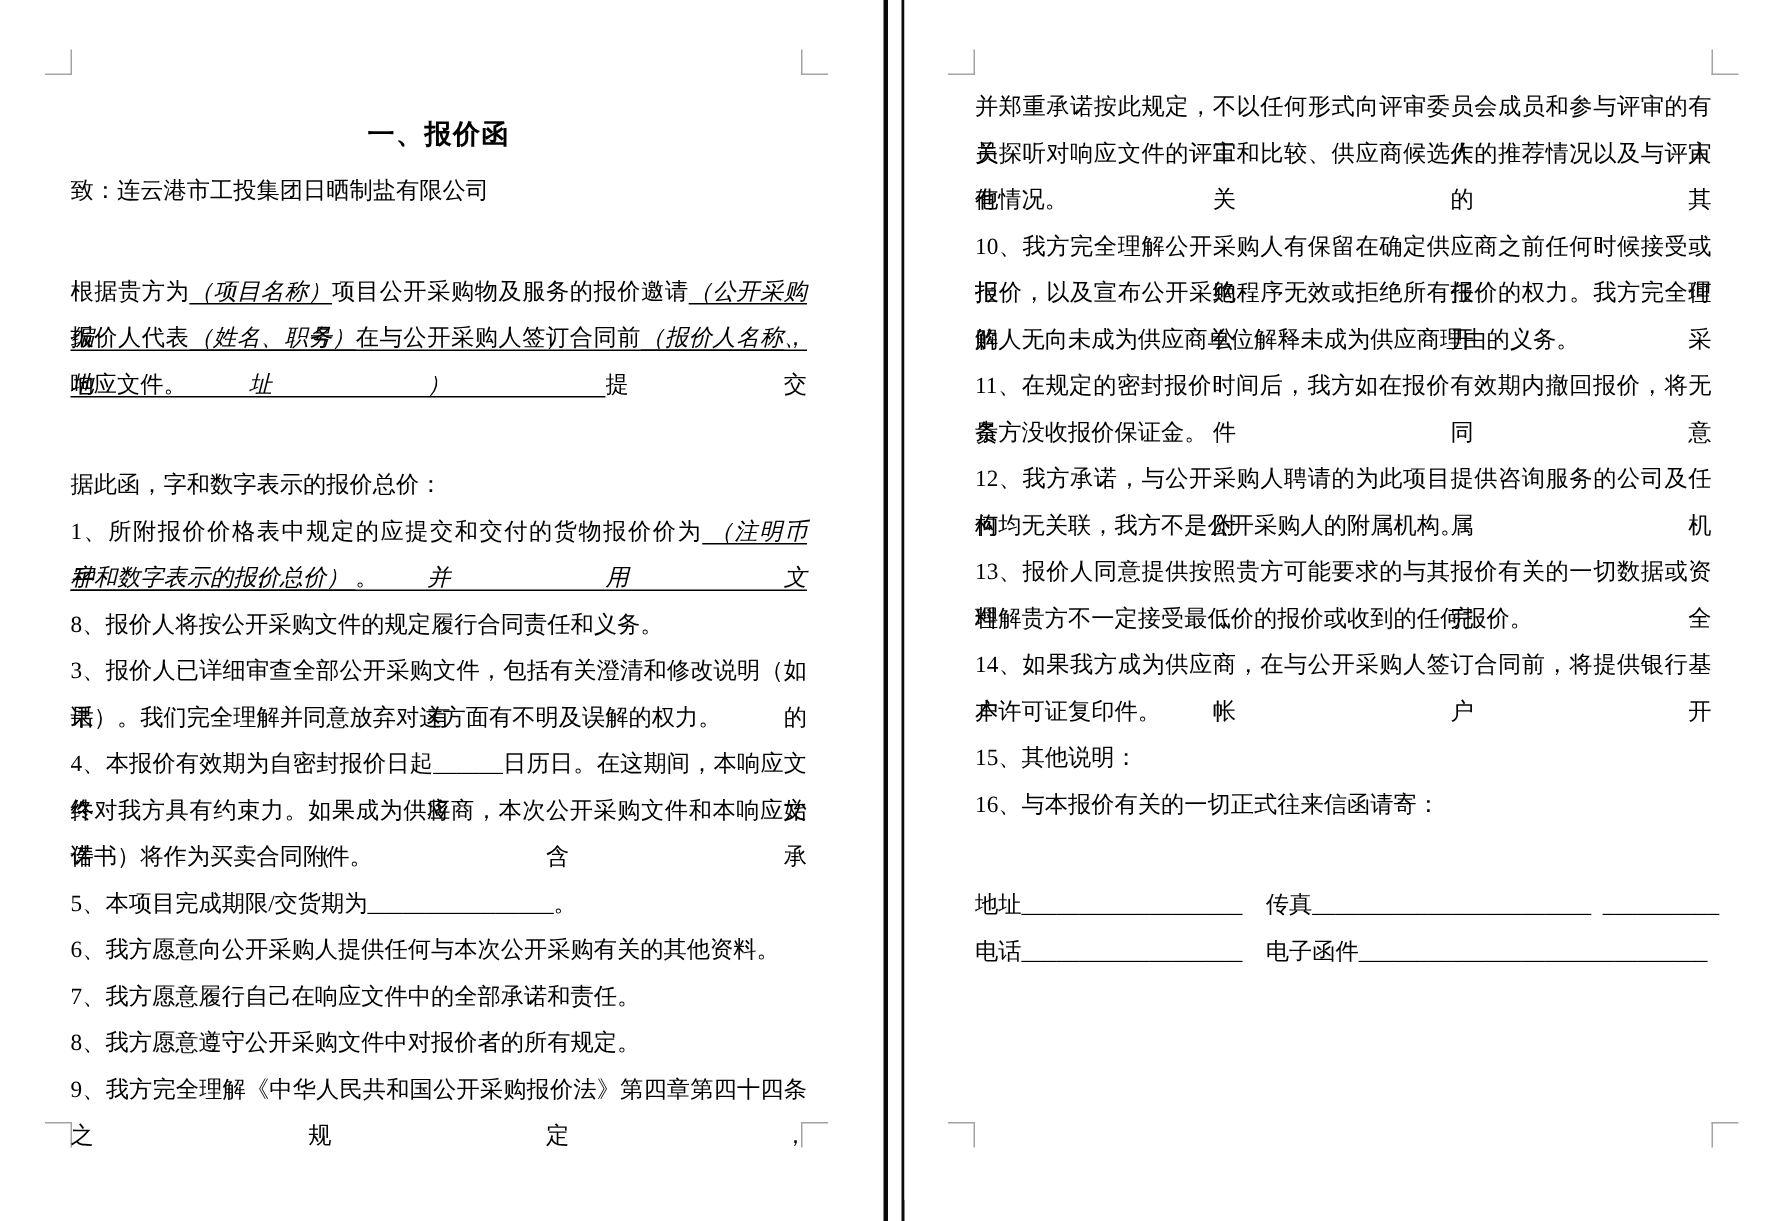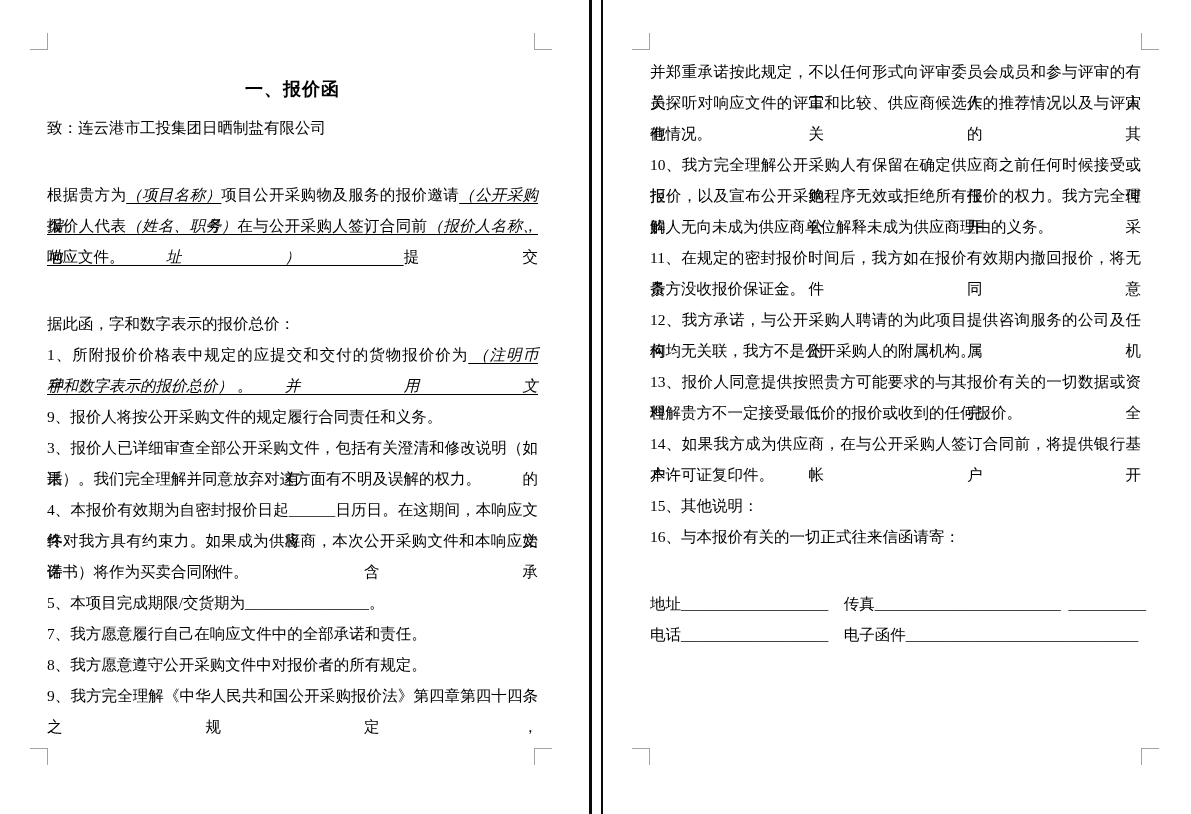--- a/index.html
+++ b/index.html
@@ -50,27 +50,28 @@
       <div class="line title"><span class="seg">一、报价函</span></div>
       <div class="line"><span class="seg">致：连云港市工投集团日晒制盐有限公司</span></div>
       <div class="line spacer"></div>
       <div class="line fill"><span class="seg">根据贵方为</span><span class="seg iu">（项目名称）</span><span class="seg">项目公开采购物及服务的报价邀请</span><span class="seg iu">（公开采购编号）</span><span class="seg">，</span></div>
       <div class="line fill"><span class="seg">报价人代表</span><span class="seg iu">（姓名、职务）</span><span class="seg">在与公开采购人签订合同前</span><span class="seg iu">（报价人名称、地址）</span><span class="seg">提交</span></div>
       <div class="line"><span class="seg">响应文件。</span></div>
       <div class="line spacer"></div>
       <div class="line"><span class="seg">据此函，字和数字表示的报价总价：</span></div>
       <div class="line fill"><span class="seg">1、所附报价价格表中规定的应提交和交付的货物报价价为</span><span class="seg iu">&nbsp;（注明币种，并用文</span></div>
       <div class="line"><span class="seg iu">字和数字表示的报价总价）&nbsp;</span><span class="seg">。</span></div>
-      <div class="line"><span class="seg">9、报价人将按公开采购文件的规定履行合同责任和义务。</span></div>
+      <div class="line"><span class="seg">8、报价人将按公开采购文件的规定履行合同责任和义务。</span></div>
       <div class="line fill"><span class="seg">3、报价人已详细审查全部公开采购文件，包括有关澄清和修改说明（如果有的</span></div>
       <div class="line"><span class="seg">话）。我们完全理解并同意放弃对这方面有不明及误解的权力。</span></div>
       <div class="line fill"><span class="seg">4、本报价有效期为自密封报价日起</span><span class="seg blank">______</span><span class="seg">日历日。在这期间，本响应文件将始</span></div>
       <div class="line fill"><span class="seg">终对我方具有约束力。如果成为供应商，本次公开采购文件和本响应文件（含承</span></div>
       <div class="line"><span class="seg">诺书）将作为买卖合同附件。</span></div>
       <div class="line"><span class="seg">5、本项目完成期限/交货期为</span><span class="seg blank">________________</span><span class="seg">。</span></div>
+      <div class="line"><span class="seg">6、我方愿意向公开采购人提供任何与本次公开采购有关的其他资料。</span></div>
       <div class="line"><span class="seg">7、我方愿意履行自己在响应文件中的全部承诺和责任。</span></div>
       <div class="line"><span class="seg">8、我方愿意遵守公开采购文件中对报价者的所有规定。</span></div>
       <div class="line fill"><span class="seg">9、我方完全理解《中华人民共和国公开采购报价法》第四章第四十四条之规定，</span></div>
     </div>
 </div>
 
 <div class="divider"></div>
 
 <div class="page" id="page-right">
   <div class="mark tl" style="left:29px;top:33px;"></div>

